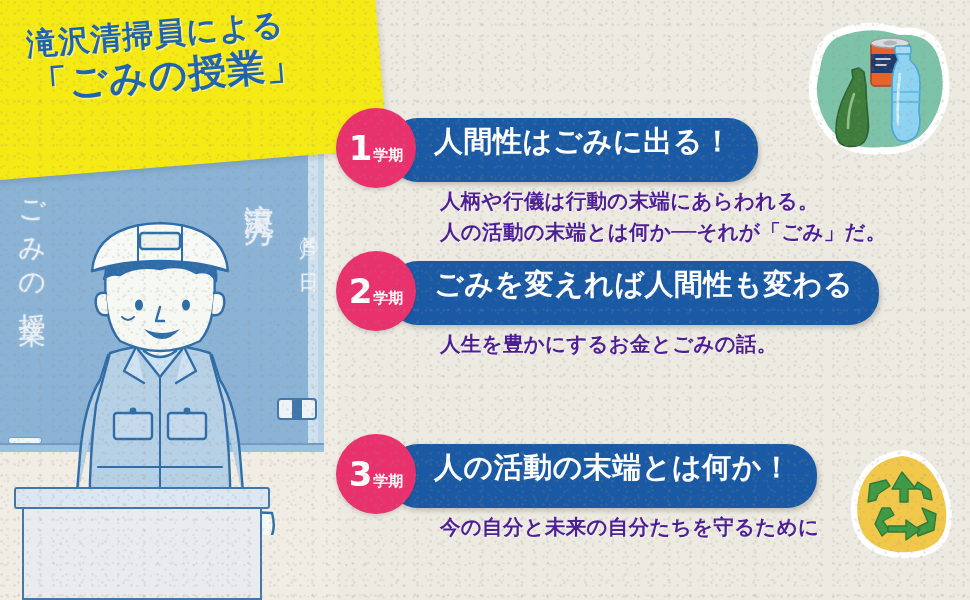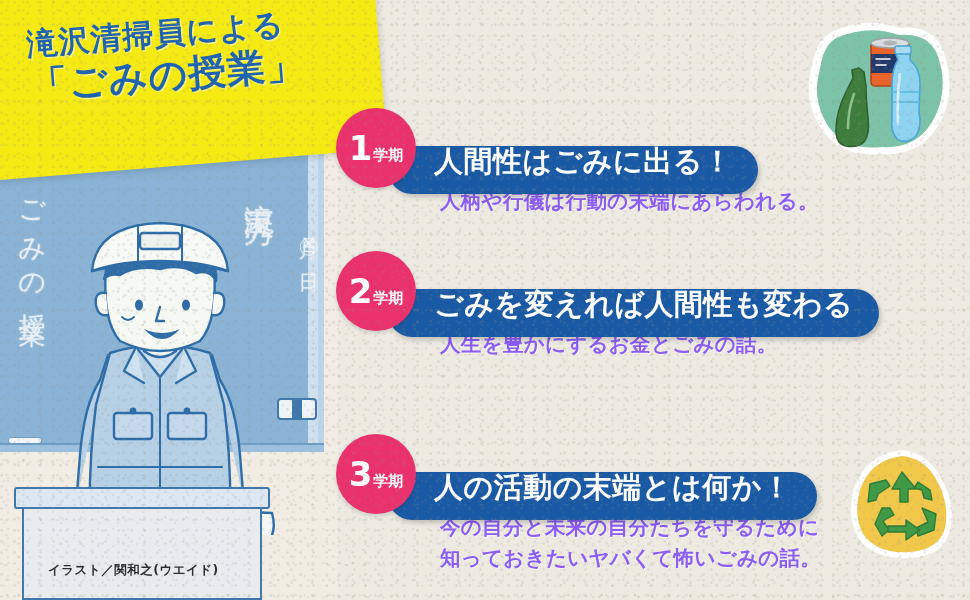--- a/index.html
+++ b/index.html
@@ -156,40 +156,39 @@
     font-family:"DejaVu Sans",sans-serif;
   }
   .badge-lbl{
     font-size:15px; font-weight:bold; line-height:1;
     font-family:"DejaVu Sans",sans-serif;
     letter-spacing:0; margin-left:1px;
   }
 
   .bar{
     position:absolute; left:52px; top:10px;
-    height:48px;
+    height:64px;
     background:#1a5aa5;
     border-radius:30px;
     display:flex; align-items:center;
     padding:0 26px 16px 46px;
     z-index:26;
     box-shadow:2px 3px 5px rgba(0,0,0,.18);
-    margin-top:28px;
   }
   .bar-text{
     color:#ffffff;
     font-size:29px; font-weight:bold;
     font-family:"DejaVu Sans",sans-serif;
     letter-spacing:.5px;
     white-space:nowrap;
   }
 
   .body-lines{
     position:absolute; left:104px; top:78px;
-    color:#8b5cf6;
+    color:#4c1d95;
     font-family:"DejaVu Sans",sans-serif;
     font-weight:bold;
     font-size:20.5px;
     line-height:1.52;
     letter-spacing:.3px;
     white-space:nowrap;
     text-shadow:1px 1px 0 rgba(255,255,255,.5);
   }
 
   
@@ -265,41 +264,41 @@
 
         <path d="M104 124 Q122 144 140 124 Q122 132 104 124 Z" fill="#2f6da8" stroke="none"></path>
 
         <path d="M82 112 Q88 118 94 112" stroke-width="1.8"></path>
       </g>
     </svg>
 
     <div class="podium"></div>
     <div class="podium-top"></div>
 
-    <div class="credit">イラスト／関和之(ウエイド)</div>
   </div>
 
   <div class="banner"></div>
   <div class="banner-text">
     <span class="bt1">滝沢清掃員による</span>
     <span class="bt2">「ごみの授業」</span>
   </div>
 
   <div class="term term1">
     <div class="bar">
       <span class="bar-text">人間性はごみに出る！</span>
     </div>
     <div class="badge">
       <span class="badge-inner">
         <span class="badge-num">1</span>
         <span class="badge-lbl">学期</span>
       </span>
     </div>
     <div class="body-lines">
       <div>人柄や行儀は行動の末端にあらわれる。</div>
+      <div>人の活動の末端とは何か──それが「ごみ」だ。</div>
     </div>
   </div>
 
   <div class="term term2">
     <div class="bar">
       <span class="bar-text">ごみを変えれば人間性も変わる</span>
     </div>
     <div class="badge">
       <span class="badge-inner">
         <span class="badge-num">2</span>
@@ -316,21 +315,20 @@
       <span class="bar-text">人の活動の末端とは何か！</span>
     </div>
     <div class="badge">
       <span class="badge-inner">
         <span class="badge-num">3</span>
         <span class="badge-lbl">学期</span>
       </span>
     </div>
     <div class="body-lines">
       <div>今の自分と未来の自分たちを守るために</div>
-      <div>知っておきたいヤバくて怖いごみの話。</div>
     </div>
   </div>
 
   <svg class="sticker sticker-bottles" viewBox="0 0 160 148">
     <path d="M36 18 Q72 2 104 14 Q142 10 150 46 Q160 82 142 112 Q124 142 86 140 Q46 144 26 116 Q6 86 16 52 Q20 26 36 18 Z" fill="#ffffff"></path>
     <path d="M40 24 Q73 10 103 21 Q137 18 144 49 Q152 81 136 108 Q120 135 86 133 Q50 137 32 112 Q15 85 24 55 Q27 32 40 24 Z" fill="#7dc3a9"></path>
 
     <g>
       <path d="M68 58 L63 54 L56 56 L57 64 L50 78 Q40 98 40 116 Q40 130 50 132 Q62 134 68 128 Q74 120 72 104 Q70 84 70 72 Z" fill="#3f7d3c" stroke="#2e6130" stroke-width="1.6" stroke-linejoin="round"></path>
       <path d="M58 80 Q52 96 52 114" stroke="#8fc08b" stroke-width="2.6" fill="none" stroke-linecap="round"></path>

